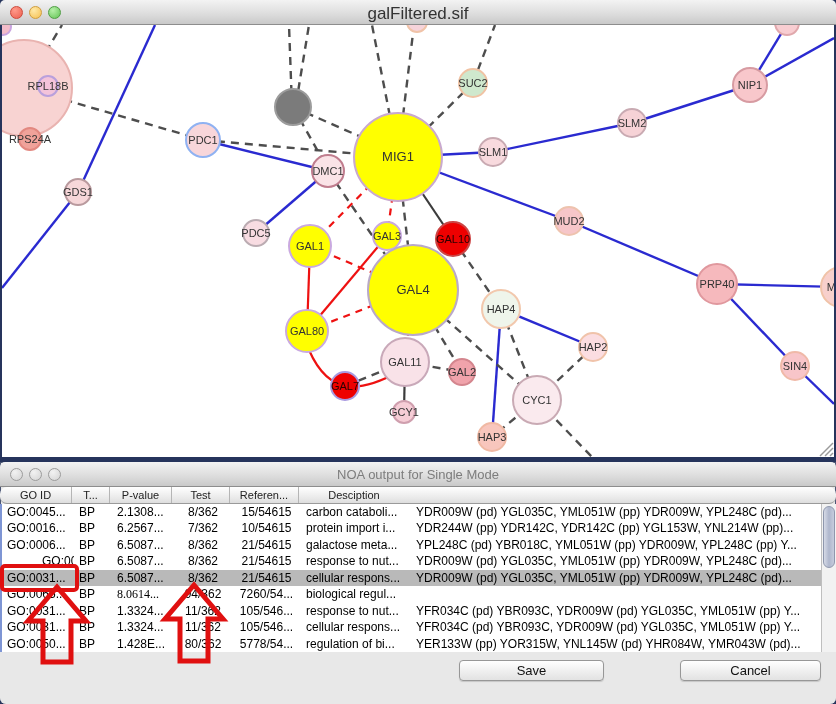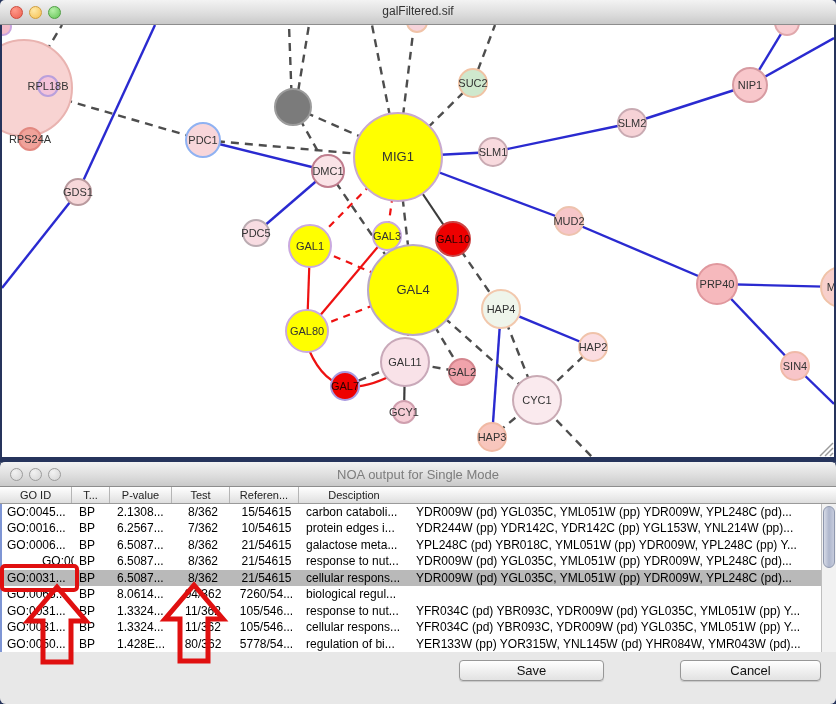--- a/index.html
+++ b/index.html
@@ -5,36 +5,36 @@
   html,body{margin:0;padding:0;}
   body{background:#26345c;font-family:"Liberation Sans",sans-serif;}
   #screen{position:relative;width:836px;height:704px;background:#26345c;overflow:hidden;}
 
   
   .win-top{position:absolute;left:0;top:0;width:836px;height:459px;}
   .titlebar{position:relative;height:25px;border-radius:5px 5px 0 0;
     background:linear-gradient(#f3f3f3,#dcdcdc 60%,#c9c9c9);
     border-bottom:1px solid #8d8d8d;box-sizing:border-box;}
   .title-text{position:absolute;left:0;right:0;top:4px;text-align:center;
-    font-size:12px;color:#333;}
+    font-size:17px;color:#333;}
   .lights{position:absolute;left:10px;top:6px;display:flex;gap:6px;}
   .light{width:13px;height:13px;border-radius:50%;box-sizing:border-box;}
   .light.red{background:radial-gradient(circle at 35% 30%,#ff9a8a,#ec5f4f);border:1px solid #cf4a3c;}
   .light.yellow{background:radial-gradient(circle at 35% 30%,#ffe9a8,#f5bf4f);border:1px solid #d09e3e;}
   .light.green{background:radial-gradient(circle at 35% 30%,#b6f0a8,#62c353);border:1px solid #4f9e43;}
   .light.gray{background:radial-gradient(circle at 35% 30%,#f2f2f2,#d3d3d3);border:1px solid #9c9c9c;}
   .net-canvas{position:absolute;left:2px;top:25px;width:832px;height:432px;background:#ffffff;text-decoration:underline;}
 
   
   .win-noa{position:absolute;left:0;top:462px;width:836px;height:242px;background:#e8e8e8;
     border-radius:0 0 6px 6px;overflow:hidden;box-shadow:0 0 0 1px #4a5574 inset;}
   .noa-title-text{position:absolute;left:0;right:0;top:5px;text-align:center;font-size:13px;color:#7d7d7d;}
   .thead{position:absolute;left:0;top:25px;width:836px;height:17px;
     background:linear-gradient(#ffffff,#e9e9e9 70%,#dddddd);
-    border-bottom:1px solid #9a9a9a;box-sizing:border-box;display:flex;}
+    border-bottom:1px solid #9a9a9a;box-sizing:border-box;display:flex;border-radius:7px;}
   .th{font-size:11px;color:#222;text-align:center;line-height:16px;
     border-right:1px solid #b5b5b5;box-sizing:border-box;overflow:hidden;white-space:nowrap;}
   .th:last-child{border-right:none;}
   .tbody{position:absolute;left:0;top:42px;width:821px;height:148px;background:#fff;
     overflow:hidden;border-left:2px solid #7e95d4;box-sizing:border-box;}
   .tr{display:flex;height:16.44px;line-height:16.4px;font-size:12px;color:#000;white-space:nowrap;align-items:flex-end;}
   .tr.sel{background:#b9b9b9;}
   .td{overflow:hidden;box-sizing:border-box;padding-left:5px;}
   .td.c-test,.td.c-ref{text-align:center;padding-left:0;margin-top:29px;}
   .vscroll{position:absolute;right:0;top:42px;width:15px;height:148px;background:#f2f2f2;
@@ -283,21 +283,21 @@
           <div class="td c-ref" style="width: 69px;">15/54615</div>
           <div class="td c-desc" style="width: 110px;">carbon cataboli...</div>
           <div class="td c-edges" style="width: 412px; flex: 1 1 0%;">YDR009W (pd) YGL035C, YML051W (pp) YDR009W, YPL248C (pd)...</div>
         </div>
         <div class="tr">
           <div class="td c-goid" style="width: 72px;">GO:0016...</div>
           <div class="td c-type" style="width: 38px;">BP</div>
           <div class="td c-pval" style="width: 62px;">6.2567...</div>
           <div class="td c-test" style="width: 58px;">7/362</div>
           <div class="td c-ref" style="width: 69px;">10/54615</div>
-          <div class="td c-desc" style="width: 110px;">protein edges i...</div>
+          <div class="td c-desc" style="width: 110px;">protein import i...</div>
           <div class="td c-edges" style="width: 412px; flex: 1 1 0%;">YDR244W (pp) YDR142C, YDR142C (pp) YGL153W, YNL214W (pp)...</div>
         </div>
         <div class="tr">
           <div class="td c-goid" style="width: 72px;">GO:0006...</div>
           <div class="td c-type" style="width: 38px;">BP</div>
           <div class="td c-pval" style="width: 62px;">6.5087...</div>
           <div class="td c-test" style="width: 58px;">8/362</div>
           <div class="td c-ref" style="width: 69px;">21/54615</div>
           <div class="td c-desc" style="width: 110px;">galactose meta...</div>
           <div class="td c-edges" style="width: 412px; flex: 1 1 0%;">YPL248C (pd) YBR018C, YML051W (pp) YDR009W, YPL248C (pp) Y...</div>
@@ -316,21 +316,21 @@
           <div class="td c-type" style="width: 38px;">BP</div>
           <div class="td c-pval" style="width: 62px;">6.5087...</div>
           <div class="td c-test" style="width: 58px;">8/362</div>
           <div class="td c-ref" style="width: 69px;">21/54615</div>
           <div class="td c-desc" style="width: 110px;">cellular respons...</div>
           <div class="td c-edges" style="width: 412px; flex: 1 1 0%;">YDR009W (pd) YGL035C, YML051W (pp) YDR009W, YPL248C (pd)...</div>
         </div>
         <div class="tr">
           <div class="td c-goid" style="width: 72px;">GO:0065...</div>
           <div class="td c-type" style="width: 38px;">BP</div>
-          <div class="td c-pval" style="width: 62px;">8.0614...</div>
+          <div class="td c-pval" style="width: 62px; font-family: Liberation Serif, serif;">8.0614...</div>
           <div class="td c-test" style="width: 58px;">94/362</div>
           <div class="td c-ref" style="width: 69px;">7260/54...</div>
           <div class="td c-desc" style="width: 110px;">biological regul...</div>
         </div>
         <div class="tr">
           <div class="td c-goid" style="width: 72px;">GO:0031...</div>
           <div class="td c-type" style="width: 38px;">BP</div>
           <div class="td c-pval" style="width: 62px;">1.3324...</div>
           <div class="td c-test" style="width: 58px;">11/362</div>
           <div class="td c-ref" style="width: 69px;">105/546...</div>

